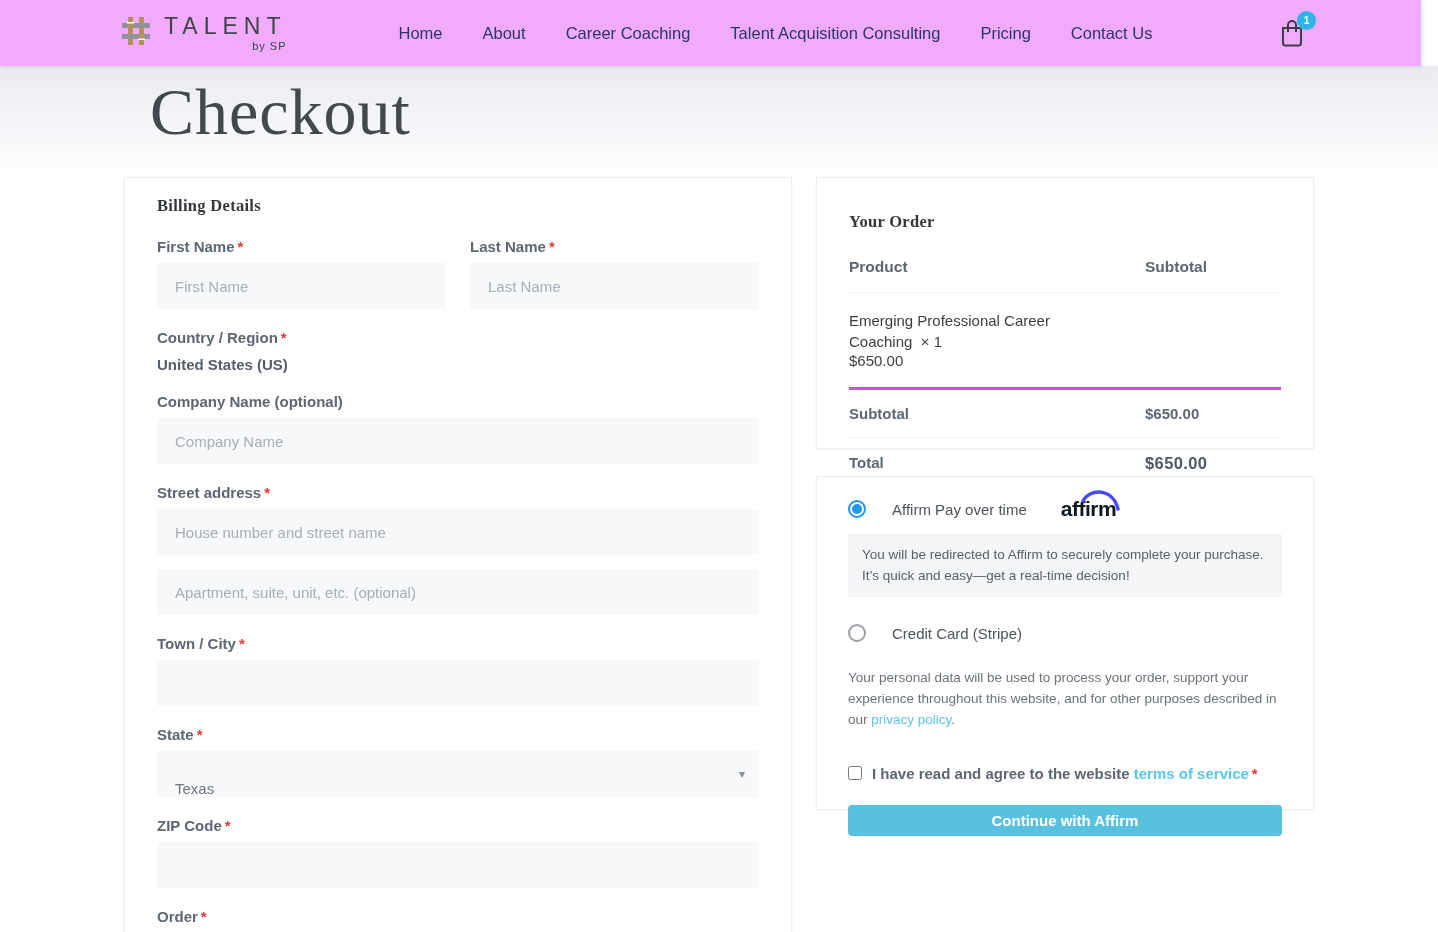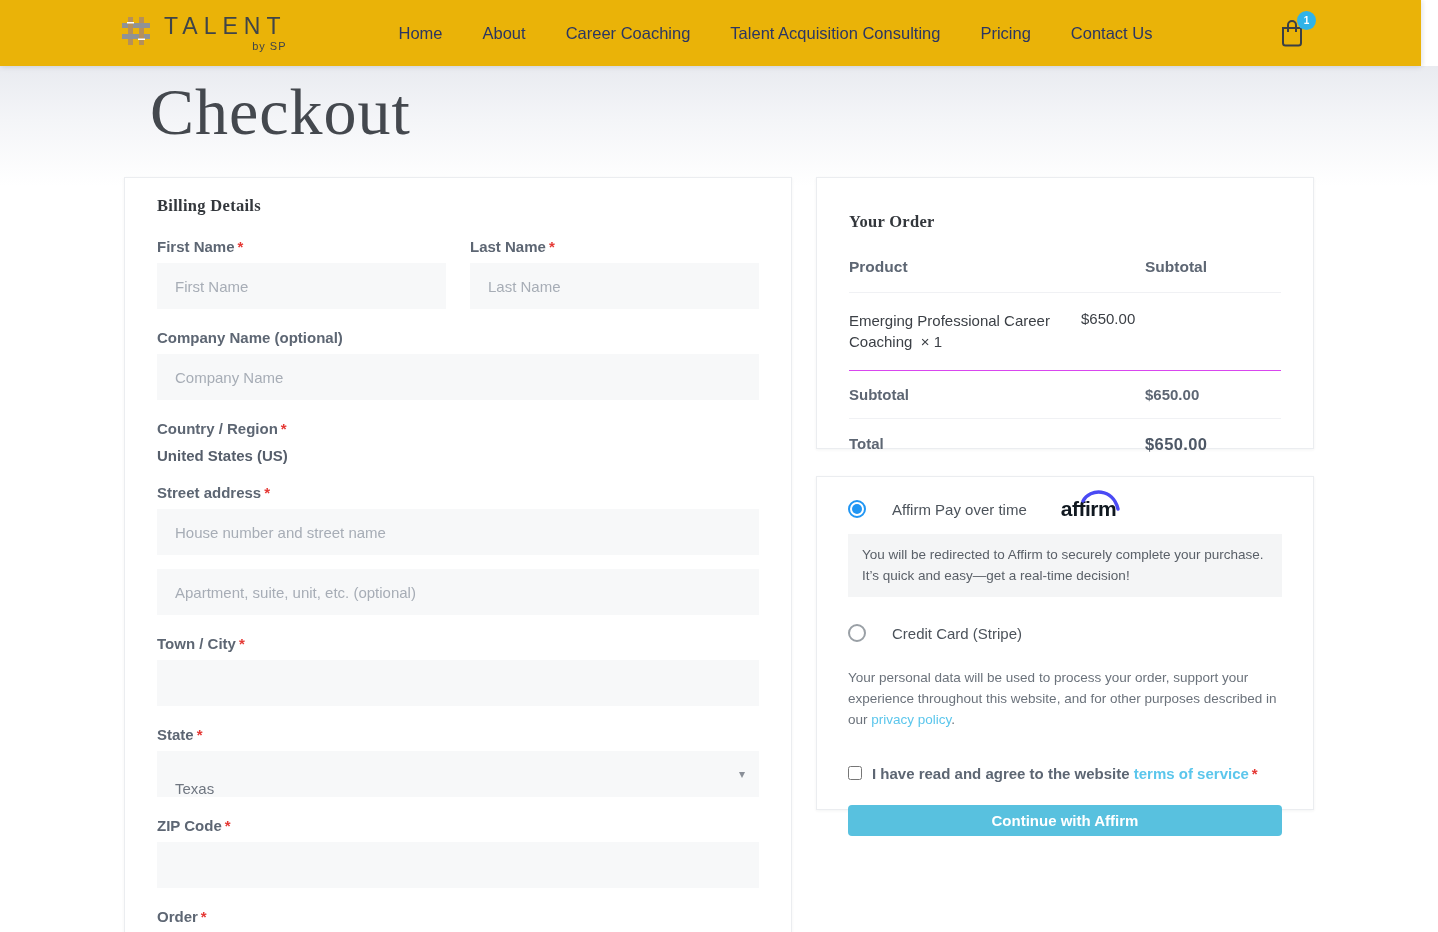--- a/index.html
+++ b/index.html
@@ -4,21 +4,21 @@
 <style>
   * { margin:0; padding:0; box-sizing:border-box; }
   html,body { width:1438px; height:932px; overflow:hidden; background:#ffffff;
     font-family:"Liberation Sans", sans-serif; position:relative; }
 
   
   .hero-bg { position:absolute; top:66px; left:0; width:1438px; height:120px;
     background:linear-gradient(180deg,#e9ebf0 0%, #f4f5f8 45%, #ffffff 100%); }
 
   
-  .site-header { position:absolute; top:0; left:0; width:1421px; height:66px; background:#eab308;
+  .site-header { position:absolute; top:0; left:0; width:1421px; height:66px; background:#f0abfc;
     display:flex; align-items:center; padding:0 116px 0 118px; z-index:5;
     box-shadow:0 1px 6px rgba(30,35,50,.10), 2px 0 4px rgba(30,35,50,.05); }
   .logo { display:flex; align-items:center; gap:10px; cursor:pointer; }
   .logo-text { display:flex; flex-direction:column; align-items:flex-end; }
   .logo-title { font-size:23px; letter-spacing:6px; color:#3f4449; font-weight:400; line-height:1; }
   .logo-sub { font-size:11px; color:#3f4449; letter-spacing:1px; margin-top:2px; }
   .main-nav { display:flex; gap:40px; margin-left:112px; }
   .nav-link { font-size:16.5px; font-weight:normal; color:#2b3663; text-decoration:none; cursor:pointer; }
   .cart { margin-left:auto; position:relative; cursor:pointer; width:26px; height:30px; }
   .cart-badge { position:absolute; top:-7px; right:-11px; width:19px; height:19px; border-radius:50%;
@@ -54,21 +54,21 @@
     display:flex; align-items:center; justify-content:space-between; cursor:pointer; }
   .select-value { font-size:15px; color:#6f7680;margin-top:29px; }
   .chevron { font-size:12px; color:#8a8f98; }
 
   
   .order-table { margin-top:26px; }
   .o-row { display:flex; align-items:flex-start; }
   .o-col-product { width:296px; }
   .o-head { padding-bottom:16px; border-bottom:1px solid #f0f1f4; }
   .o-head span { font-size:15.5px; font-weight:bold; color:#5d6673; }
-  .o-item { padding:17px 0 18px; border-bottom:1px solid #d946ef; }
+  .o-item { padding:17px 0 18px; border-bottom:3px solid #d946ef;flex-direction:column; }
   .o-item-name { font-size:15px; color:#3c4046; line-height:21px; max-width:232px; }
   .o-item-price { font-size:15px; color:#3c4046; }
   .o-sub { padding:15px 0; border-bottom:1px solid #f0f1f4; }
   .o-sub span { font-size:15px; font-weight:bold; color:#5d6673; }
   .o-total { padding:16px 0 0; }
   .o-total-label { font-size:15px; font-weight:bold; color:#5d6673; }
   .o-total-value { font-size:16.5px; font-weight:bold; color:#4e5866; letter-spacing:.4px; }
 
   
   .pay-option { display:flex; align-items:center; }
@@ -146,27 +146,27 @@
       <label class="field-label"><span>First Name</span><span class="req">*</span></label>
       <input class="txt-input" type="text" placeholder="First Name" style="">
     </div>
     <div class="field">
       <label class="field-label"><span>Last Name</span><span class="req">*</span></label>
       <input class="txt-input" type="text" placeholder="Last Name" style="">
     </div>
   </div>
 
   <div class="field">
+    <label class="field-label"><span>Country / Region</span><span class="req">*</span></label>
+    <div class="static-value">United States (US)</div>
+  </div>
+
+  <div class="field">
     <label class="field-label">Company Name (optional)</label>
     <input class="txt-input" type="text" placeholder="Company Name" style="">
-  </div>
-
-  <div class="field">
-    <label class="field-label"><span>Country / Region</span><span class="req">*</span></label>
-    <div class="static-value">United States (US)</div>
   </div>
 
   <div class="field">
     <label class="field-label"><span>Street address</span><span class="req">*</span></label>
     <input class="txt-input" type="text" placeholder="House number and street name" style="">
     <input class="txt-input" type="text" placeholder="Apartment, suite, unit, etc. (optional)" style="">
   </div>
 
   <div class="field">
     <label class="field-label"><span>Town / City</span><span class="req">*</span></label>

